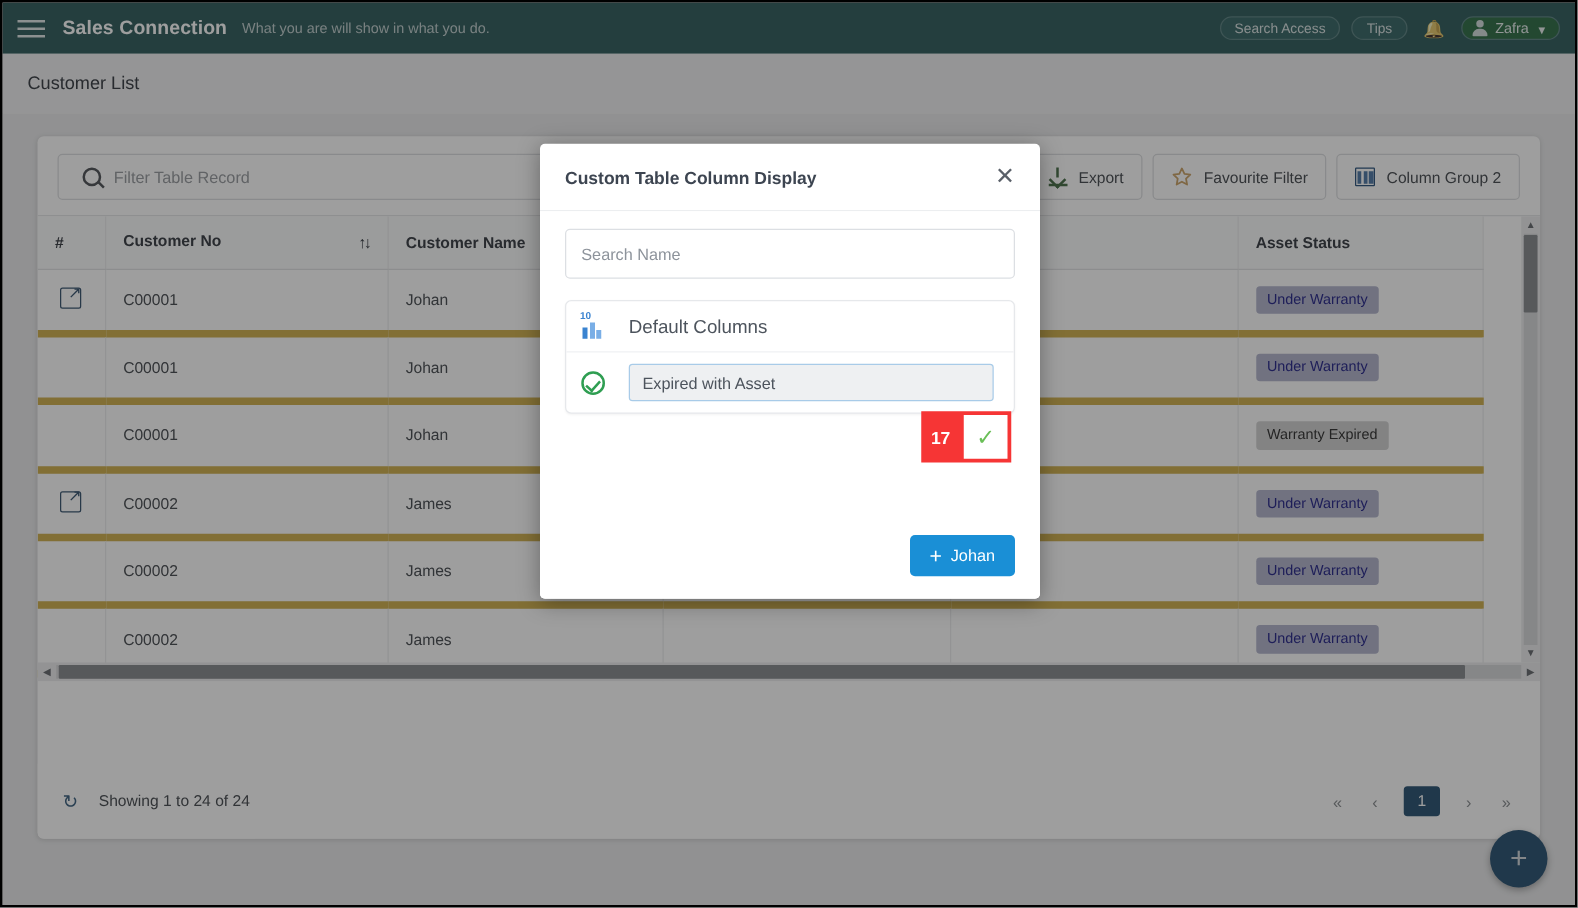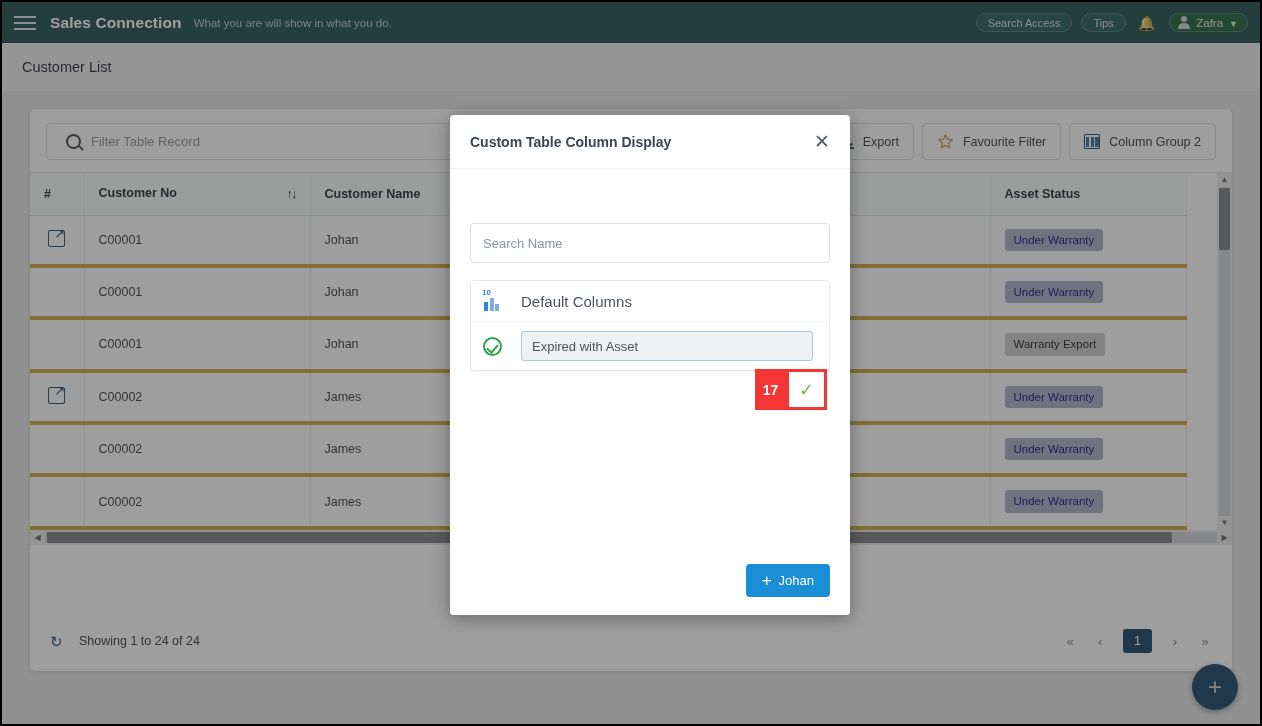--- a/index.html
+++ b/index.html
@@ -166,21 +166,21 @@
     text-align: left;
     padding: 13px 14px;
     background: #fafbfc;
     border-bottom: 1px solid #e1e3e6;
     border-right: 1px solid #eceef0;
     height: 42px;
   }
   tbody td {
     font-size: 12.5px; color: #4d545d;
     padding: 13px 14px;
-    border-bottom: 4px solid #eab308;
+    border-bottom: 6px solid #eab308;
     border-right: 1px solid #eceef0;
     height: 50px;
     vertical-align: middle;
   }
   .col-hash { width: 54px; text-align: center; }
   .col-no   { width: 226px; }
   .col-name { width: 220px; }
   .col-blank1 { width: 230px; }
   .col-blank2 { width: 230px; }
   .col-status { width: 196px; }
@@ -257,29 +257,28 @@
     background: #1a5f96; color: #cfd9e2;
     display: flex; align-items: center; justify-content: center;
     font-size: 24px; font-weight: 300;
     box-shadow: 0 2px 6px rgba(0,0,0,.3); cursor: pointer;
     z-index: 5;
   }
 
   
   .modal {
     position: absolute;
-    left: 448px; top: 113px;
-    width: 400px; height: 500px;
+    left: 430px; top: 113px;
+    width: 400px; height: 364px;
     background: #ffffff;
     border-radius: 4px;
     box-shadow: 0 3px 18px rgba(0,0,0,.35);
     z-index: 20;
     display: flex; flex-direction: column;
     overflow: hidden;
-    gap: 40px;
   }
   .modal-head {
     height: 54px; display: flex; align-items: center;
     padding: 0 20px; border-bottom: 1px solid #eceef0;
     flex: none;
   }
   .modal-title { font-size: 14px; font-weight: bold; color: #3d4551; }
   .modal-close {
     margin-left: auto; font-size: 19px; color: #5a6069;
     cursor: pointer; line-height: 1; font-weight: 300;
@@ -474,21 +473,21 @@
                   <td></td>
                   <td></td>
                   <td><span class="badge badge-warranty">Under Warranty</span></td>
                 </tr>
                 <tr>
                   <td class="col-hash" style="text-align: center;"></td>
                   <td>C00001</td>
                   <td>Johan</td>
                   <td></td>
                   <td></td>
-                  <td><span class="badge badge-expired">Warranty Export</span></td>
+                  <td><span class="badge badge-expired">Warranty Expired</span></td>
                 </tr>
                 <tr>
                   <td class="col-hash" style="text-align: center;"><span class="open-ico"></span></td>
                   <td>C00002</td>
                   <td>James</td>
                   <td></td>
                   <td></td>
                   <td><span class="badge badge-warranty">Under Warranty</span></td>
                 </tr>
                 <tr>

